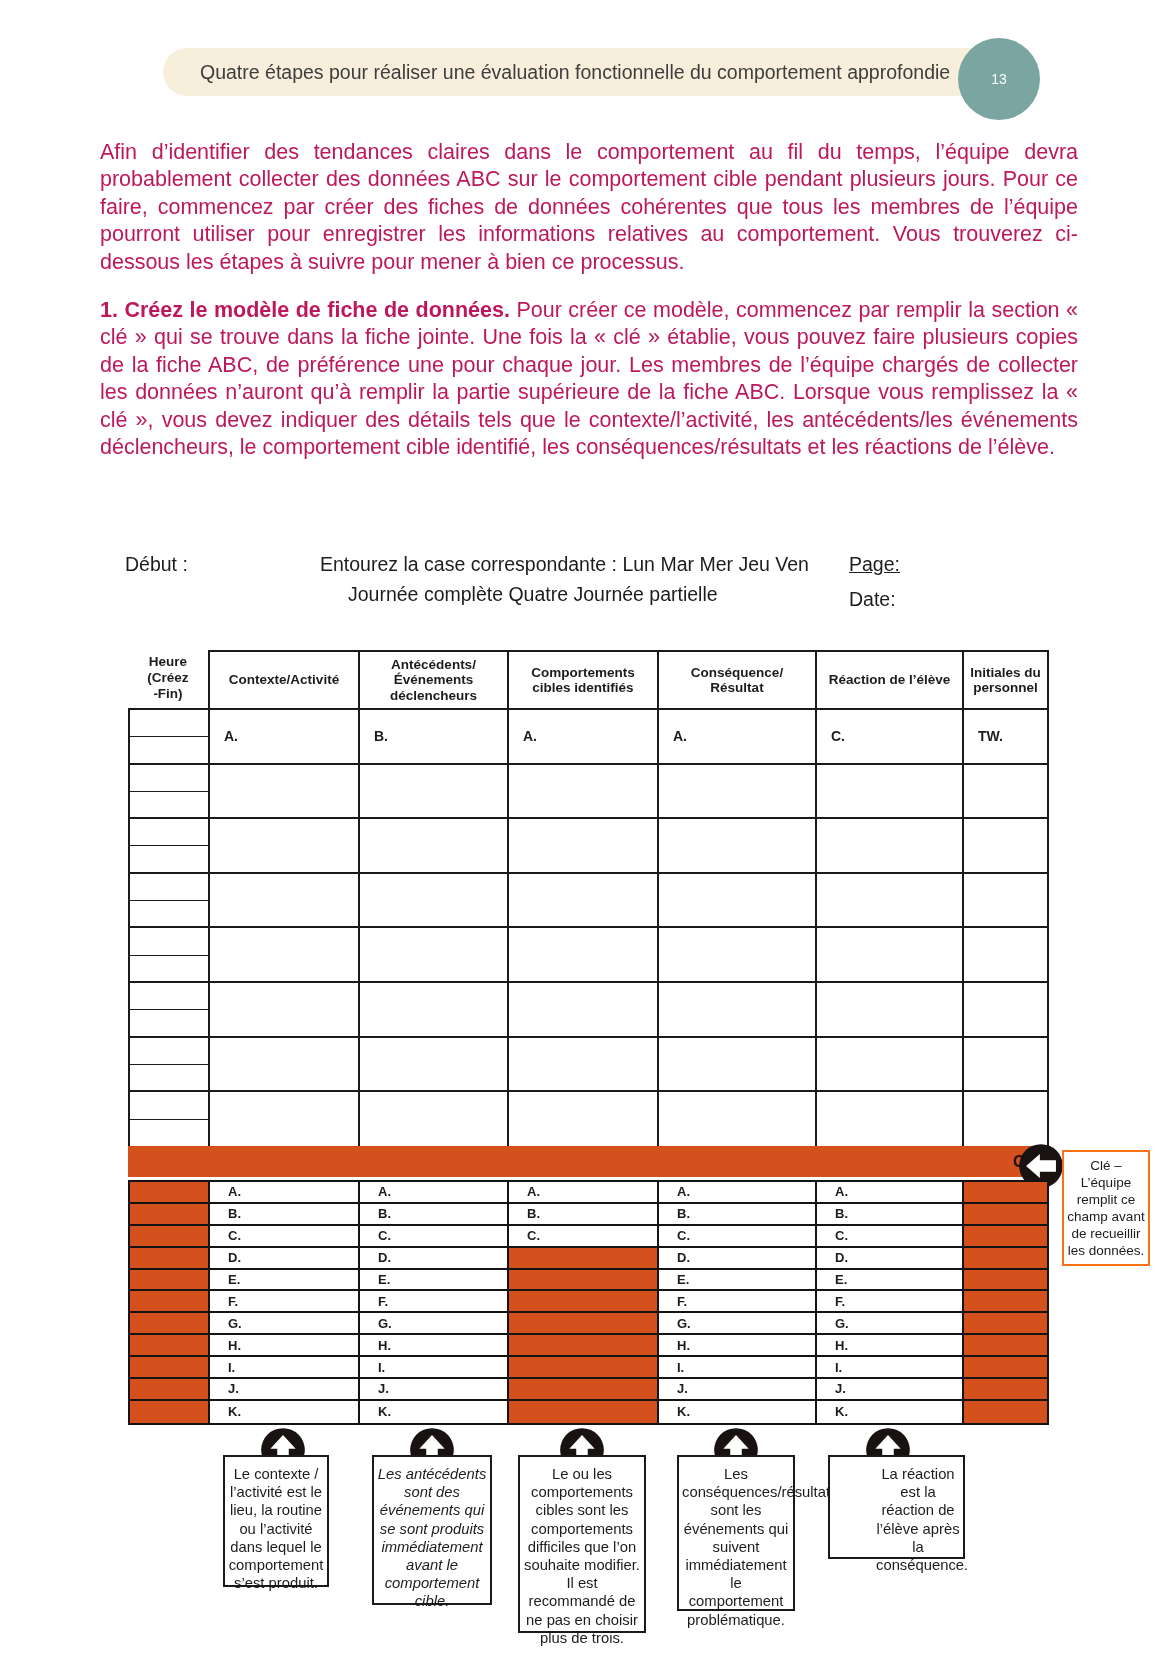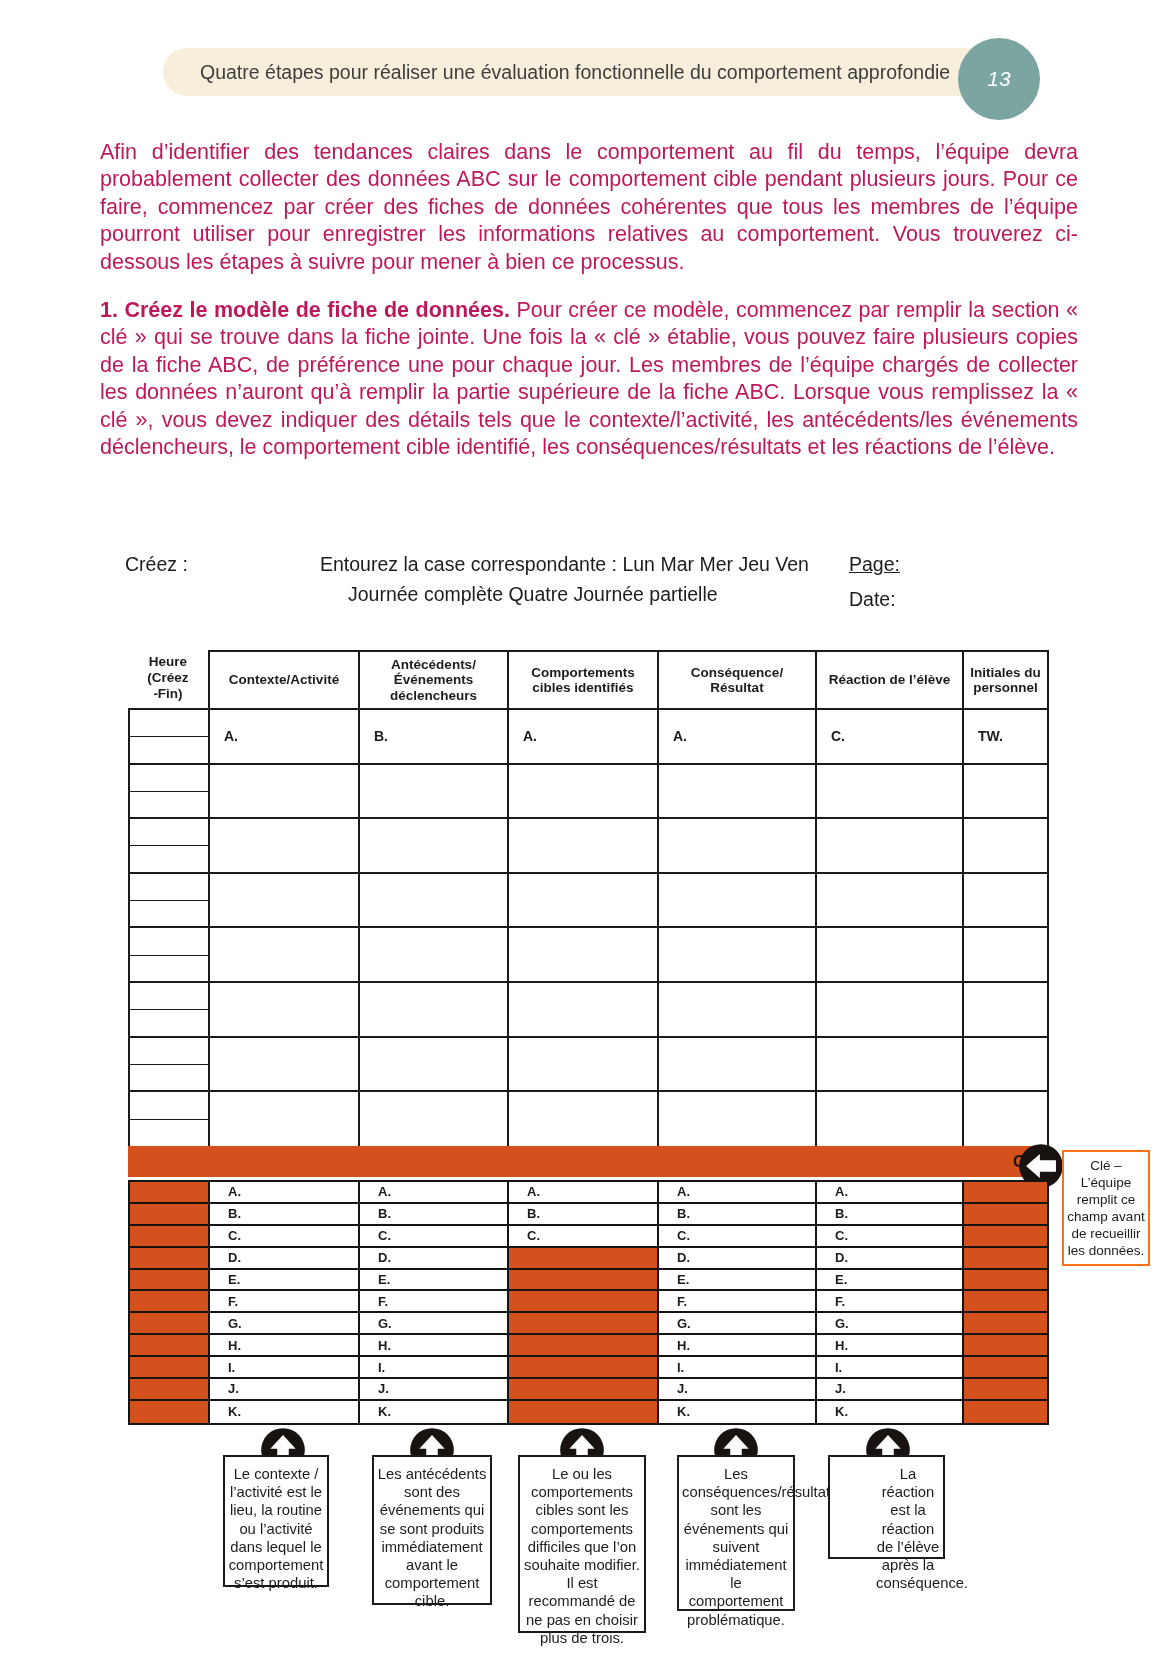--- a/index.html
+++ b/index.html
@@ -7,21 +7,21 @@
   body { font-family:"Liberation Sans", sans-serif; color:#1c1c1c; }
   .page { position:relative; width:1173px; height:1667px; background:#fff; overflow:hidden; }
   .abs { position:absolute; }
 
   
   .header-pill { left:163px; top:48px; width:840px; height:48px; background:#F7EFDC;
     border-radius:26px; display:flex; align-items:center; padding-left:37px;
     font-size:19.5px; color:#3d3d3d; }
   .page-badge { left:958px; top:38px; width:82px; height:82px; border-radius:50%;
     background:#7BA5A1; color:#ffffff; display:flex; align-items:center; justify-content:center;
-    font-size:21px;font-style:italic; }
+    font-size:14px; }
 
   
   .para { left:100px; width:978px; font-size:21.5px; line-height:27.4px; text-align:justify; color:#be185d; }
   #p1 { top:139px; }
   #p2 { top:297px; }
   .lead { font-weight:bold; }
 
   
   .formline { font-size:19.5px; color:#1d1d1d; white-space:nowrap; }
 
@@ -61,44 +61,44 @@
 
   
   .note-box { left:1062px; top:1150px; width:88px; border:2px solid #f97316; background:#fff;
     text-align:center; font-size:13.5px; line-height:17px; padding:5px 2px; }
   .icon-circle { width:46px; height:46px; }
 
   
   .callout-box { border:2px solid #1a1a1a; background:#fff; text-align:center;
     font-size:14.8px; line-height:18.2px; padding:8px 3px 4px 3px; }
   #cb1 { left:223px; top:1455px; width:106px; height:132px; }
-  #cb2 { left:372px; top:1455px; width:120px; height:150px; }
+  #cb2 { left:372px; top:1455px; width:120px; height:150px;font-style:italic; }
   #cb3 { left:518px; top:1455px; width:128px; height:178px; }
   #cb4 { left:677px; top:1455px; width:118px; height:156px; }
-  #cb5 { left:828px; top:1455px; width:117px; height:104px;padding-left:46px; }
+  #cb5 { left:828px; top:1455px; width:137px; height:104px;padding-left:46px; }
   .up-arrow { top:1427px; width:46px; height:46px; }
   #ca1 { left:260px; } #ca2 { left:409px; } #ca3 { left:559px; } #ca4 { left:713px; } #ca5 { left:865px; }
   .note-arrow { left:1018px; top:1143px; }
 </style>
 </head>
 <body>
 
 <div class="page">
 
   <div class="abs header-pill">
     <span>Quatre étapes pour réaliser une évaluation fonctionnelle du comportement approfondie</span>
   </div>
   <div class="abs page-badge">
     <span>13</span>
   </div>
 
   <p class="abs para" id="p1">Afin d’identifier des tendances claires dans le comportement au fil du temps, l’équipe devra probablement collecter des données ABC sur le comportement cible pendant plusieurs jours. Pour ce faire, commencez par créer des fiches de données cohérentes que tous les membres de l’équipe pourront utiliser pour enregistrer les informations relatives au comportement. Vous trouverez ci-dessous les étapes à suivre pour mener à bien ce processus.</p>
   <p class="abs para" id="p2"><span class="lead">1. Créez le modèle de fiche de données.</span><span> Pour créer ce modèle, commencez par remplir la section « clé » qui se trouve dans la fiche jointe. Une fois la « clé » établie, vous pouvez faire plusieurs copies de la fiche ABC, de préférence une pour chaque jour. Les membres de l’équipe chargés de collecter les données n’auront qu’à remplir la partie supérieure de la fiche ABC. Lorsque vous remplissez la « clé », vous devez indiquer des détails tels que le contexte/l’activité, les antécédents/les événements déclencheurs, le comportement cible identifié, les conséquences/résultats et les réactions de l’élève.</span></p>
 
-  <div class="abs formline" style="left:125px; top:553px;">Créez :</div>
+  <div class="abs formline" style="left:125px; top:553px;">Début :</div>
   <div class="abs formline" style="left:320px; top:553px;">Entourez la case correspondante : Lun Mar Mer Jeu Ven</div>
   <div class="abs formline" style="left:849px; top:553px;text-decoration:underline;">Page:</div>
   <div class="abs formline" style="left:348px; top:583px;">Journée complète Quatre Journée partielle</div>
   <div class="abs formline" style="left:849px; top:588px;">Date:</div>
 
   <div class="abs heure-label">
     <span>Heure</span>
     <span>(Créez</span>
     <span>-Fin)</span>
   </div>

